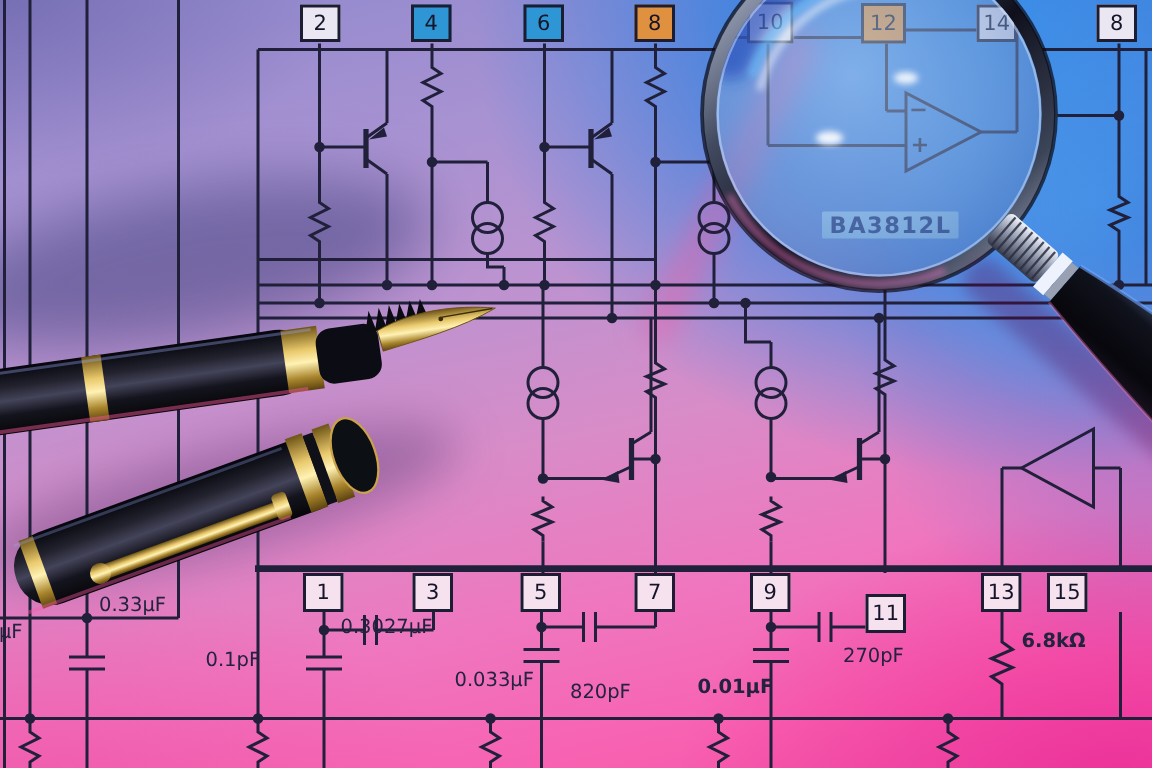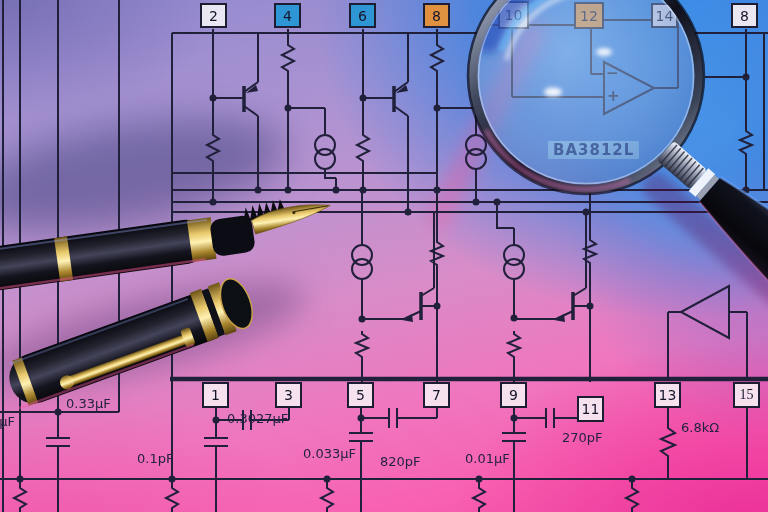--- a/index.html
+++ b/index.html
@@ -264,33 +264,33 @@
     </div>
   <div class="pin bottom" style="left:500px;top:382px;">
       <span>9</span>
     </div>
   <div class="pin bottom" style="left:577px;top:396px;">
       <span>11</span>
     </div>
   <div class="pin bottom" style="left:654px;top:382px;">
       <span>13</span>
     </div>
-  <div class="pin bottom" style="left:733px;top:382px;font-family:Liberation Serif, serif;">
+  <div class="pin bottom" style="left:698px;top:382px;">
       <span>15</span>
     </div>
 
   <span class="lbl" style="left:-9px;top:414px;">1μF</span>
   <span class="lbl" style="left:66px;top:396px;">0.33μF</span>
-  <span class="lbl" style="left:137px;top:433px;margin-top:18px;">0.1pF</span>
+  <span class="lbl" style="left:137px;top:433px;">0.1pF</span>
   <span class="lbl" style="left:227px;top:411px;">0.3027μF</span>
   <span class="lbl" style="left:303px;top:446px;">0.033μF</span>
   <span class="lbl" style="left:380px;top:430px;margin-top:24px;">820pF</span>
-  <span class="lbl" style="left:465px;top:451px;">0.01μF</span>
+  <span class="lbl" style="left:465px;top:451px;font-weight:bold;">0.01μF</span>
   <span class="lbl" style="left:537px;top:430px;margin-left:25px;">270pF</span>
-  <span class="lbl" style="left:681px;top:420px;">6.8kΩ</span>
+  <span class="lbl" style="left:681px;top:420px;font-weight:bold;">6.8kΩ</span>
   <span class="chip-lbl" style="position:absolute;left:548px;top:141px;">BA3812L</span>
   <span class="opamp-sign" style="position:absolute;left:606px;top:64px;">−</span>
   <span class="opamp-sign" style="position:absolute;left:607px;top:87px;">+</span>
 
   <svg width="768" height="512" viewBox="0 0 768 512">
     <defs>
       <linearGradient id="gPen" x1="0" y1="0" x2="0" y2="1">
         <stop offset="0" stop-color="#05050c"></stop>
           <stop offset="0.3" stop-color="#23232f"></stop>
         <stop offset="0.5" stop-color="#44445a"></stop>

